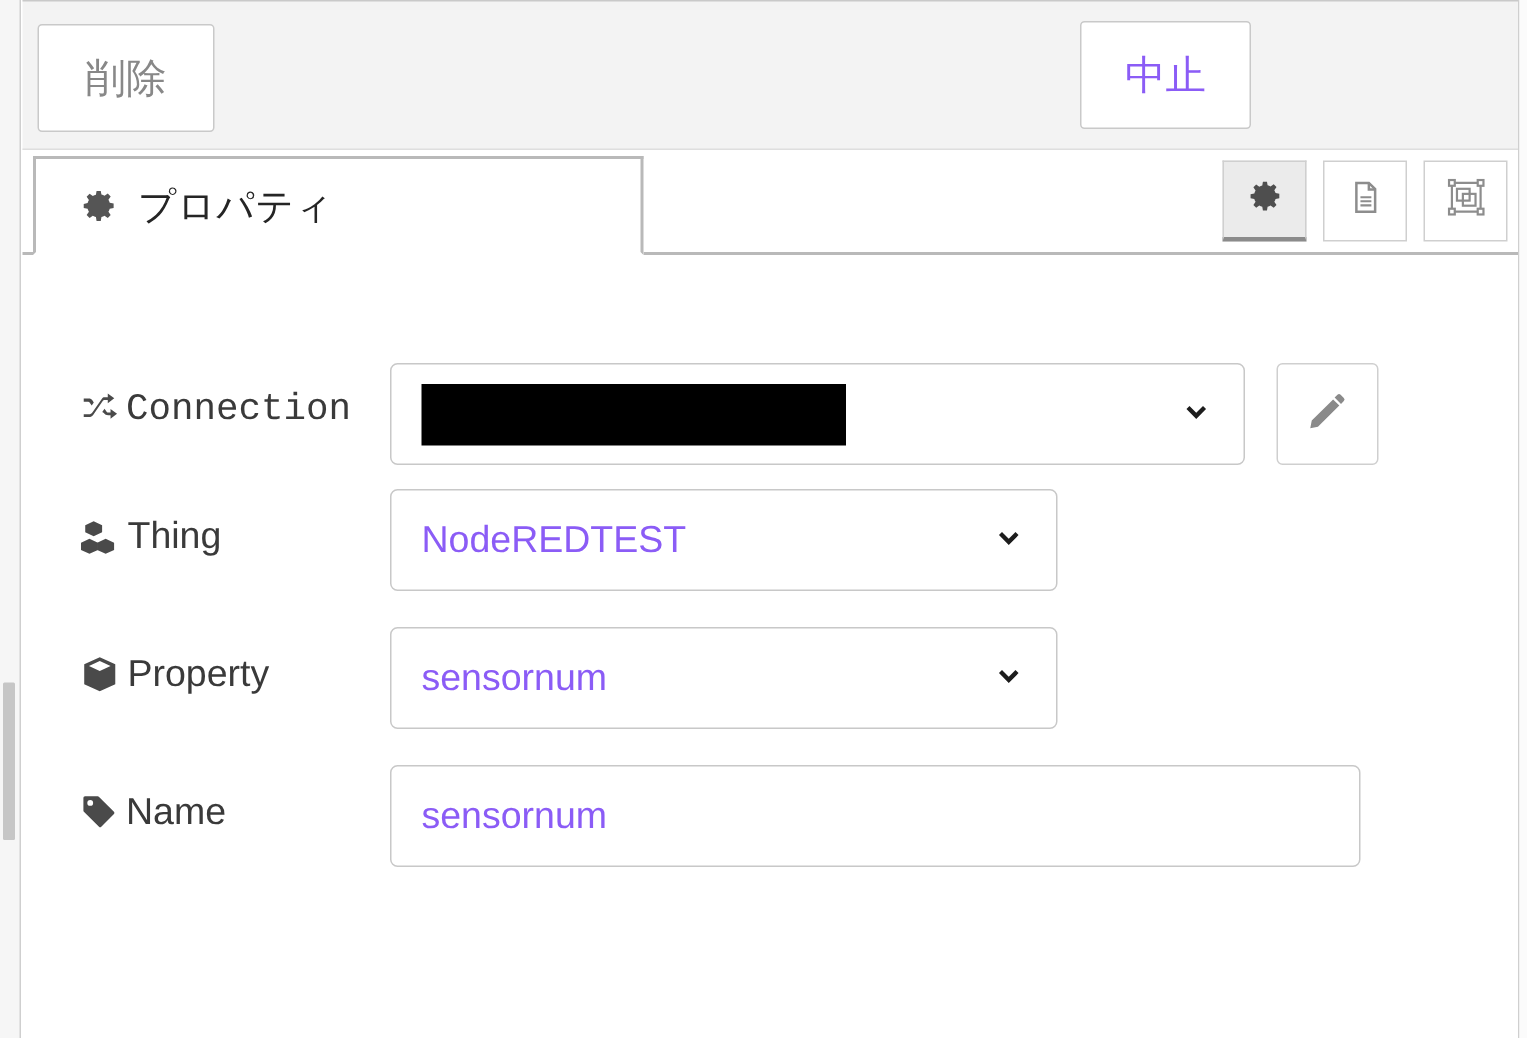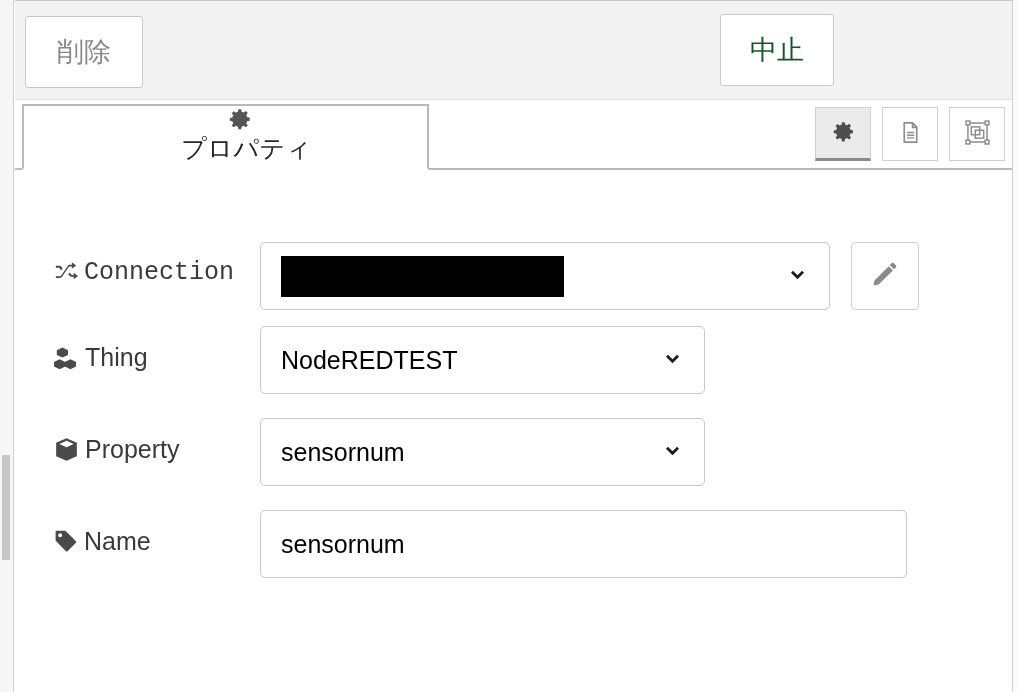--- a/index.html
+++ b/index.html
@@ -84,21 +84,21 @@
     background: #ffffff;
     border: 1px solid #c9c9c9;
     color: #888888;
     font-size: 27px;
   }
   .btn-cancel {
     left: 705px; top: 13px;
     width: 114px; height: 72px;
     background: #ffffff;
     border: 1px solid #c9c9c9;
-    color: #14532d;
+    color: #8b5cf6;
     font-size: 27px;
   }
   .btn-done {
     left: 851px; top: 13px;
     width: 120px; height: 72px;
     background: #a52929;
     border: 1px solid #a52929;
     color: #ffffff;
     font-size: 27px;
   }
@@ -122,21 +122,20 @@
     left: 7px; top: 4px;
     width: 407px; height: 66px;
     background: #ffffff;
     border: 2px solid #b9b9b9;
     border-bottom: 2px solid #ffffff;
     box-sizing: border-box;
     display: flex;
     align-items: center;
     padding-left: 29px;
     cursor: pointer;
-    flex-direction: column;
   }
   .tab-label {
     font-size: 25px;
     color: #252525;
     margin-left: 13px;
     letter-spacing: 0.5px;
   }
   .tab-icon {
     display: flex;
     align-items: center;
@@ -193,21 +192,21 @@
 
   .field {
     position: absolute;
     box-sizing: border-box;
     background: #ffffff;
     border: 1px solid #c8c8c8;
     border-radius: 5px;
     display: flex;
     align-items: center;
     font-size: 25px;
-    color: #000000;
+    color: #8b5cf6;
     padding-left: 20px;
     cursor: pointer;
   }
   .field .chevron {
     position: absolute;
     right: 18px;
     top: 50%;
     transform: translateY(-50%);
     display: flex;
     align-items: center;

